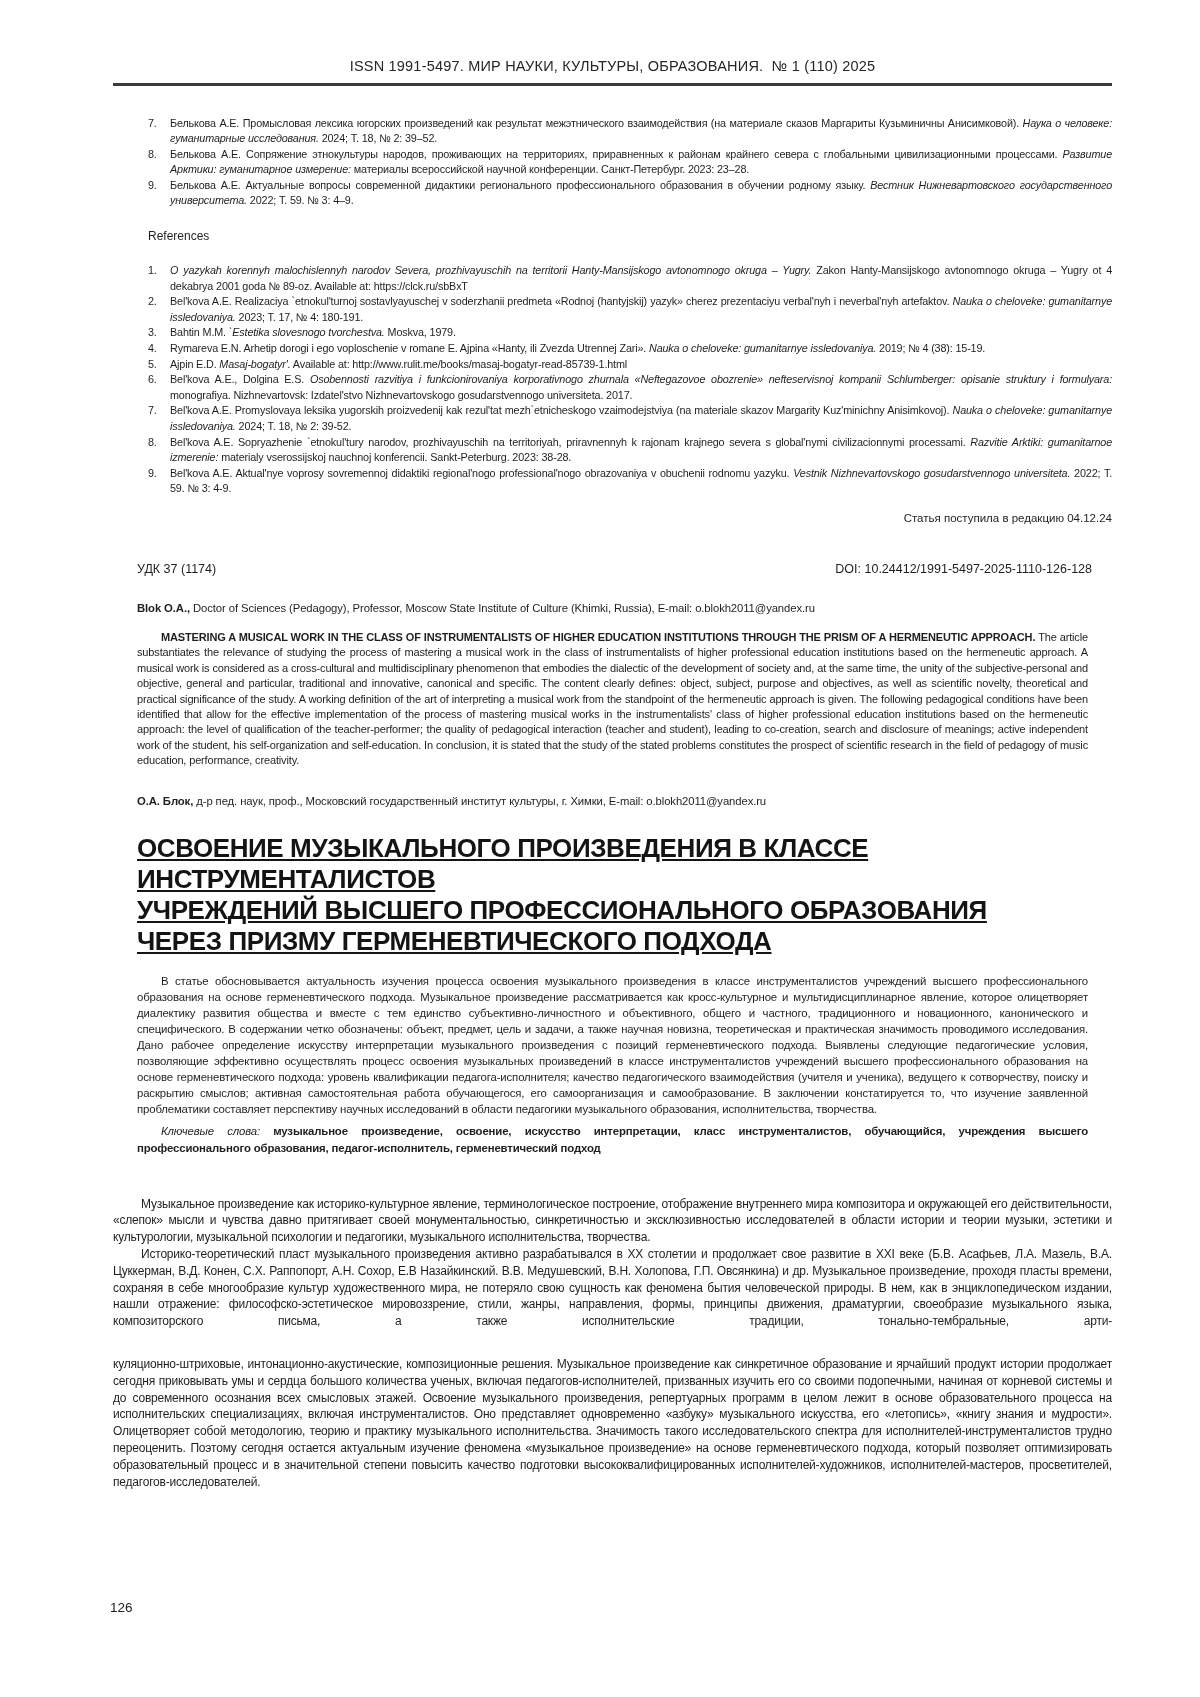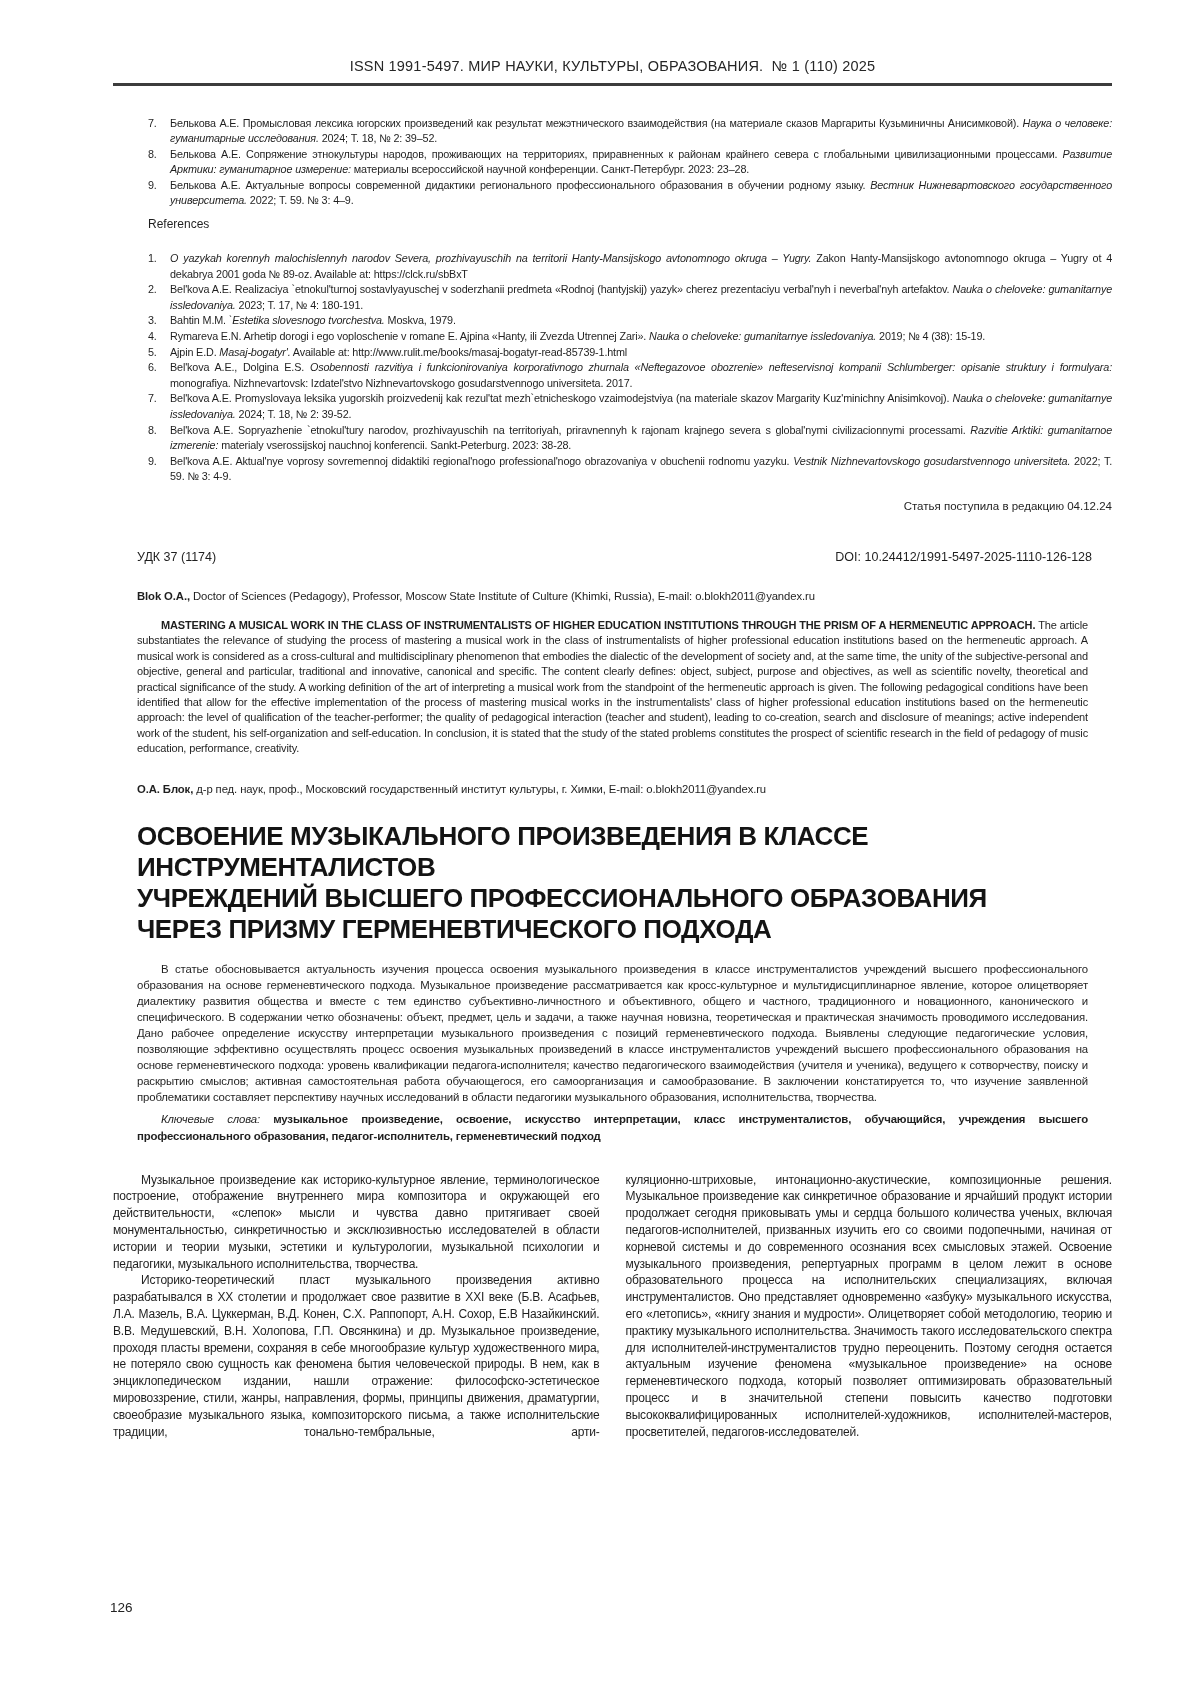--- a/index.html
+++ b/index.html
@@ -13,37 +13,37 @@
   .issn-line { text-align:center; font-size:14.5px; letter-spacing:0.2px; color:#262626; white-space:pre; }
   .header-rule { height:2.5px; background:#3c3c3c; margin-top:9px; }
 
   .it { font-style:italic; }
   .b  { font-weight:bold; }
 
   .ref-list { list-style:none; margin:0; padding:0 0 0 35px; font-size:10.8px; line-height:15.6px; letter-spacing:-0.15px; }
   .ref-list li { position:relative; padding-left:22px; text-align:justify; }
   .ref-num { position:absolute; left:0; top:0; }
   #top-refs { margin-top:30px; }
-  .refs-heading { margin:8px 0 0 35px; font-size:12px; }
+  .refs-heading { margin:20px 0 0 35px; font-size:12px; }
   #en-refs { margin-top:20px; }
 
   .received-note { margin-top:15px; text-align:right; font-size:11.5px; }
 
   .meta-row { display:flex; justify-content:space-between; margin:38px 20px 7px 24px; font-size:12.5px; }
 
   .author-line { margin:26px 0 0 24px; font-size:11.3px; letter-spacing:-0.1px; }
 
   .abstract { margin:6px 24px 0 24px; font-size:11px; line-height:15.4px; text-align:justify; text-indent:24px; letter-spacing:-0.15px; }
   .abstract.first { margin-top:16px; }
 
-  .title-ru { margin:26px 0 0 24px; font-weight:bold; font-size:26px; line-height:31px; letter-spacing:-0.4px; color:#141414; }
+  .title-ru { margin:26px 0 0 24px; font-weight:bold; font-size:26px; line-height:31px; letter-spacing:-0.4px; color:#141414;text-decoration:underline; }
 
   .abstract.ru { font-size:11.4px; line-height:16.1px; }
 
-  .columns { display:flex; gap:26px; margin-top:28px; font-size:12px; line-height:16.8px; letter-spacing:-0.2px; }
+  .columns { display:flex; gap:26px; margin-top:40px; font-size:12px; line-height:16.8px; letter-spacing:-0.2px;flex-direction:column; }
   .column { flex:1; min-width:0; text-align:justify; }
   .body-p { margin:0; }
   .body-p.ind { text-indent:28px; }
   .body-p.fill { text-align-last:justify; }
 
   .page-number { position:absolute; left:110px; bottom:82px; font-size:13.5px; color:#222; }
 </style>
 </head>
 <body>
 

